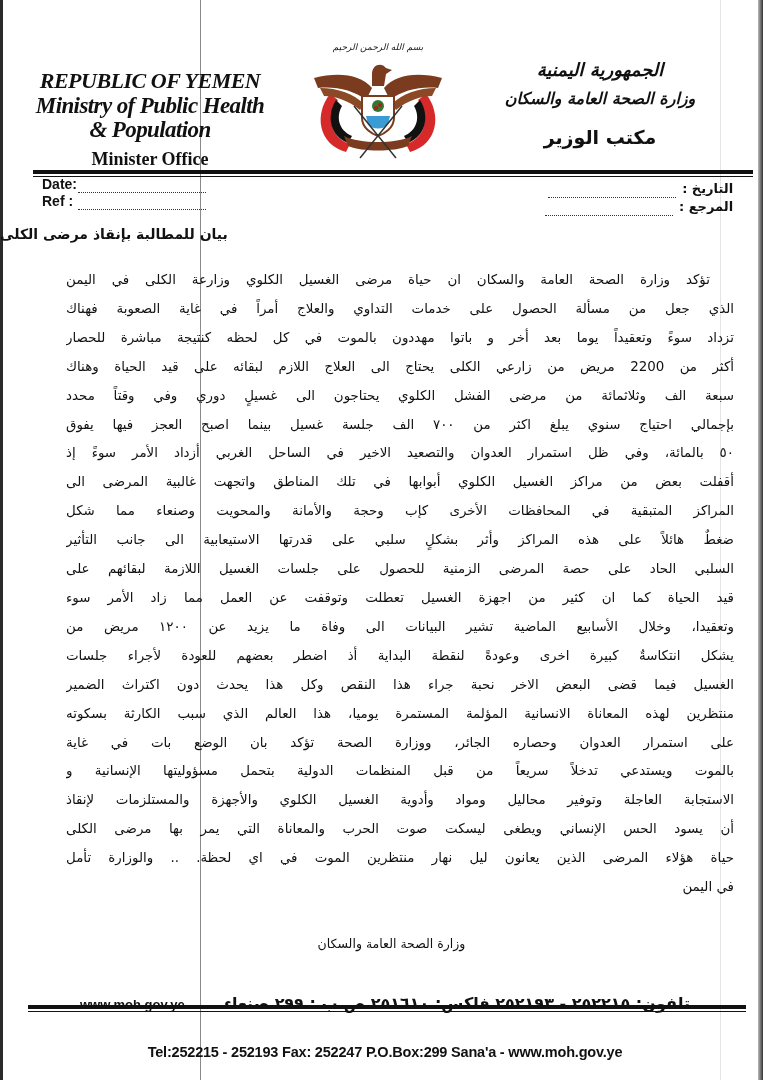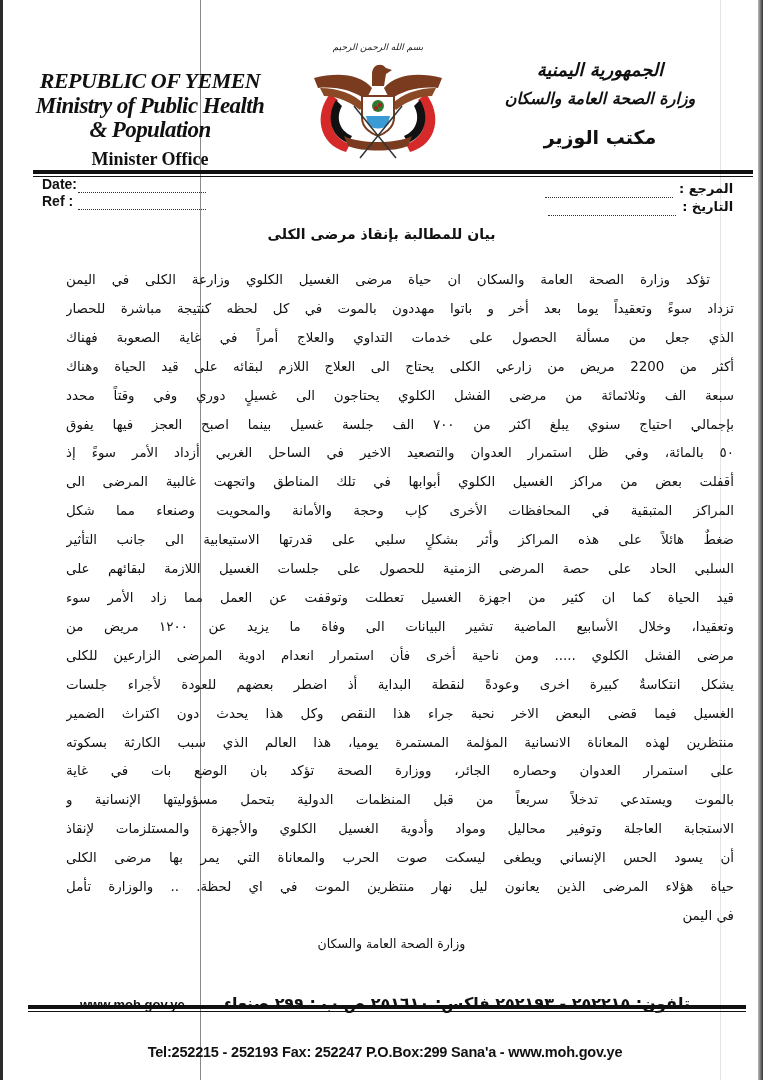--- a/index.html
+++ b/index.html
@@ -32,21 +32,21 @@
 
   
   .meta-en { position: absolute; left: 42px; top: 176px; font-weight: bold; font-size: 14px; line-height: 17px; }
   .meta-en .row { display: flex; align-items: flex-end; }
   .meta-en .lbl { width: 36px; }
   .dots { border-bottom: 1px dotted #333; height: 11px; }
   .meta-ar { position: absolute; left: 545px; top: 180px; font-weight: bold; font-size: 13px; line-height: 18px; direction: rtl; font-family: "DejaVu Sans", sans-serif; }
   .meta-ar .row { display: flex; align-items: flex-end; }
 
   
-  .doc-title { position: absolute; left: 0; top: 226px; width: 763px; text-align: center; direction: rtl;
+  .doc-title { position: absolute; left: 0; top: 226px; width: 763px; text-align: left; direction: rtl;
     font-family: "DejaVu Sans", sans-serif; font-weight: bold; font-size: 14px; }
 
   
   .body-text { position: absolute; left: 66px; top: 266px; width: 668px; direction: rtl; text-align: justify;
     font-family: "DejaVu Sans", sans-serif; font-size: 13.4px; line-height: 28.9px; color: #111; }
   .body-text .line { display: block; text-align-last: justify; white-space: nowrap; overflow: hidden; }
   .body-text .line.last { text-align-last: right; }
 
   .signature { position: absolute; left: 0; top: 936px; width: 763px; text-align: center; direction: rtl;
     font-family: "DejaVu Sans", sans-serif; font-size: 12.5px; padding-left: 0; }
@@ -118,46 +118,45 @@
     <span class="lbl">Date:</span>
     <span class="dots" style="width:128px"></span>
   </div>
   <div class="row">
     <span class="lbl">Ref  :</span>
     <span class="dots" style="width:128px"></span>
   </div>
 </div>
 <div class="meta-ar">
   <div class="row">
-    <span>المرجع :</span>
+    <span>التاريخ :</span>
     <span class="dots" style="width:128px; margin-right:6px"></span>
   </div>
   <div class="row">
-    <span>التاريخ :</span>
+    <span>المرجع :</span>
     <span class="dots" style="width:128px; margin-right:6px"></span>
   </div>
 </div>
 
 <div class="doc-title">بيان للمطالبة بإنقاذ مرضى الكلى</div>
 
 <div class="body-text">
   <span class="line" style="padding-right:24px">تؤكد وزارة الصحة العامة والسكان  ان حياة مرضى الغسيل الكلوي وزارعة الكلى في اليمن</span>
+  <span class="line">الذي جعل من مسألة الحصول على خدمات التداوي والعلاج أمراً في غاية الصعوبة  فهناك</span>
   <span class="line">تزداد سوءً وتعقيداً يوما بعد أخر و باتوا مهددون بالموت في كل لحظه كنتيجة مباشرة للحصار</span>
-  <span class="line">الذي جعل من مسألة الحصول على خدمات التداوي والعلاج أمراً في غاية الصعوبة  فهناك</span>
   <span class="line">أكثر من 2200 مريض من زارعي الكلى يحتاج الى العلاج اللازم لبقائه على قيد الحياة وهناك</span>
   <span class="line">سبعة الف وثلاثمائة  من مرضى الفشل الكلوي يحتاجون الى غسيلٍ دوري وفي وقتاً محدد</span>
   <span class="line">بإجمالي احتياج سنوي يبلغ اكثر من ٧٠٠ الف جلسة غسيل بينما اصبح العجز  فيها يفوق</span>
   <span class="line">٥٠ بالمائة، وفي ظل استمرار العدوان والتصعيد الاخير في الساحل الغربي أزداد الأمر سوءً إذ</span>
   <span class="line">أقفلت بعض من مراكز الغسيل الكلوي أبوابها في تلك المناطق واتجهت غالبية المرضى الى</span>
   <span class="line">المراكز المتبقية في المحافظات الأخرى كإب وحجة والأمانة والمحويت وصنعاء مما شكل</span>
   <span class="line">ضغطٌ هائلاً على هذه المراكز وأثر بشكلٍ سلبي على قدرتها الاستيعابية الى جانب التأثير</span>
   <span class="line">السلبي الحاد على حصة المرضى الزمنية للحصول على جلسات الغسيل اللازمة لبقائهم على</span>
   <span class="line">قيد الحياة كما ان كثير من اجهزة الغسيل تعطلت وتوقفت عن العمل مما زاد الأمر سوء</span>
   <span class="line">وتعقيدا، وخلال الأسابيع الماضية تشير البيانات الى وفاة ما يزيد عن ١٢٠٠ مريض من</span>
-  <span class="line">مرضى الفشل الكلوي ..... ومن ناحية أخرى فأن استمرار انعدام ادوية المرضى الزارعين للكلى</span>
   <span class="line">يشكل انتكاسةٌ كبيرة اخرى وعودةً لنقطة البداية أذ اضطر بعضهم للعودة لأجراء جلسات</span>
   <span class="line">الغسيل فيما قضى البعض الاخر نحبة جراء هذا النقص وكل هذا يحدث دون اكتراث الضمير</span>
   <span class="line">منتظرين لهذه المعاناة الانسانية المؤلمة المستمرة يوميا، هذا العالم الذي سبب الكارثة بسكوته</span>
   <span class="line">على استمرار العدوان وحصاره الجائر، ووزارة الصحة  تؤكد بان الوضع  بات في غاية</span>
   <span class="line">بالموت ويستدعي تدخلاً سريعاً من قبل المنظمات الدولية بتحمل مسؤوليتها الإنسانية و</span>
   <span class="line">الاستجابة  العاجلة وتوفير محاليل ومواد وأدوية الغسيل الكلوي والأجهزة والمستلزمات لإنقاذ</span>
   <span class="line">أن يسود الحس الإنساني ويطغى ليسكت صوت الحرب والمعاناة التي يمر بها مرضى الكلى</span>
   <span class="line">حياة هؤلاء  المرضى الذين يعانون  ليل نهار منتظرين الموت في اي لحظة. ..  والوزارة تأمل</span>
   <span class="line last">في اليمن</span>
 </div>

